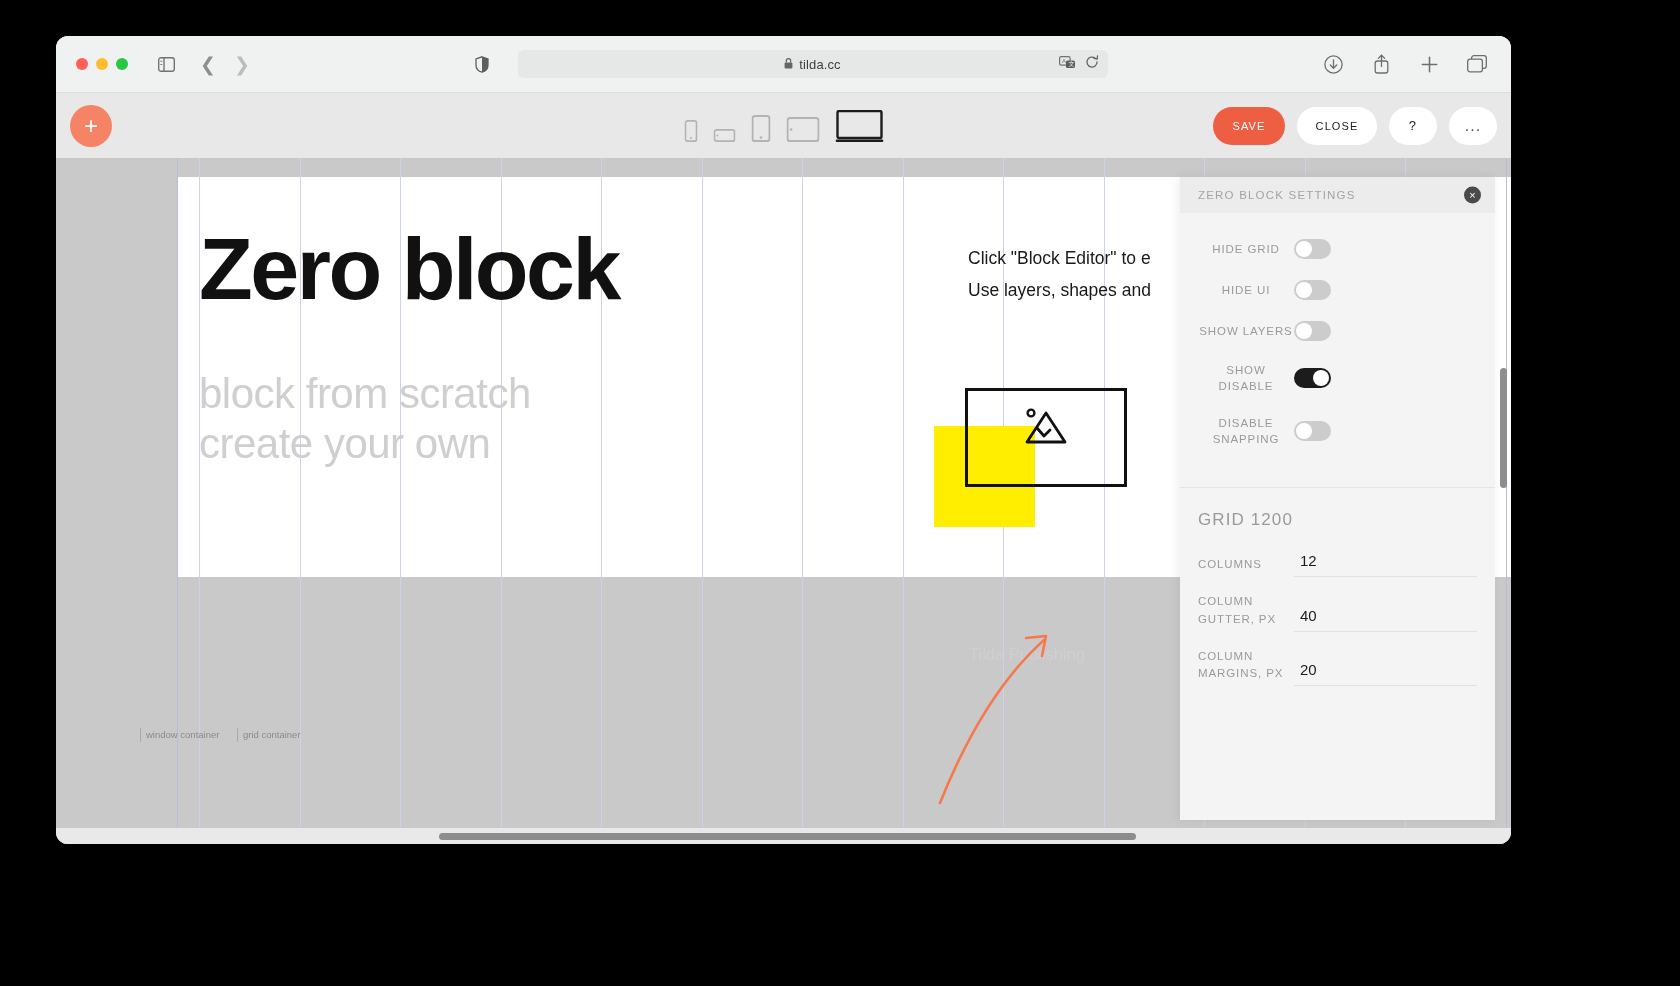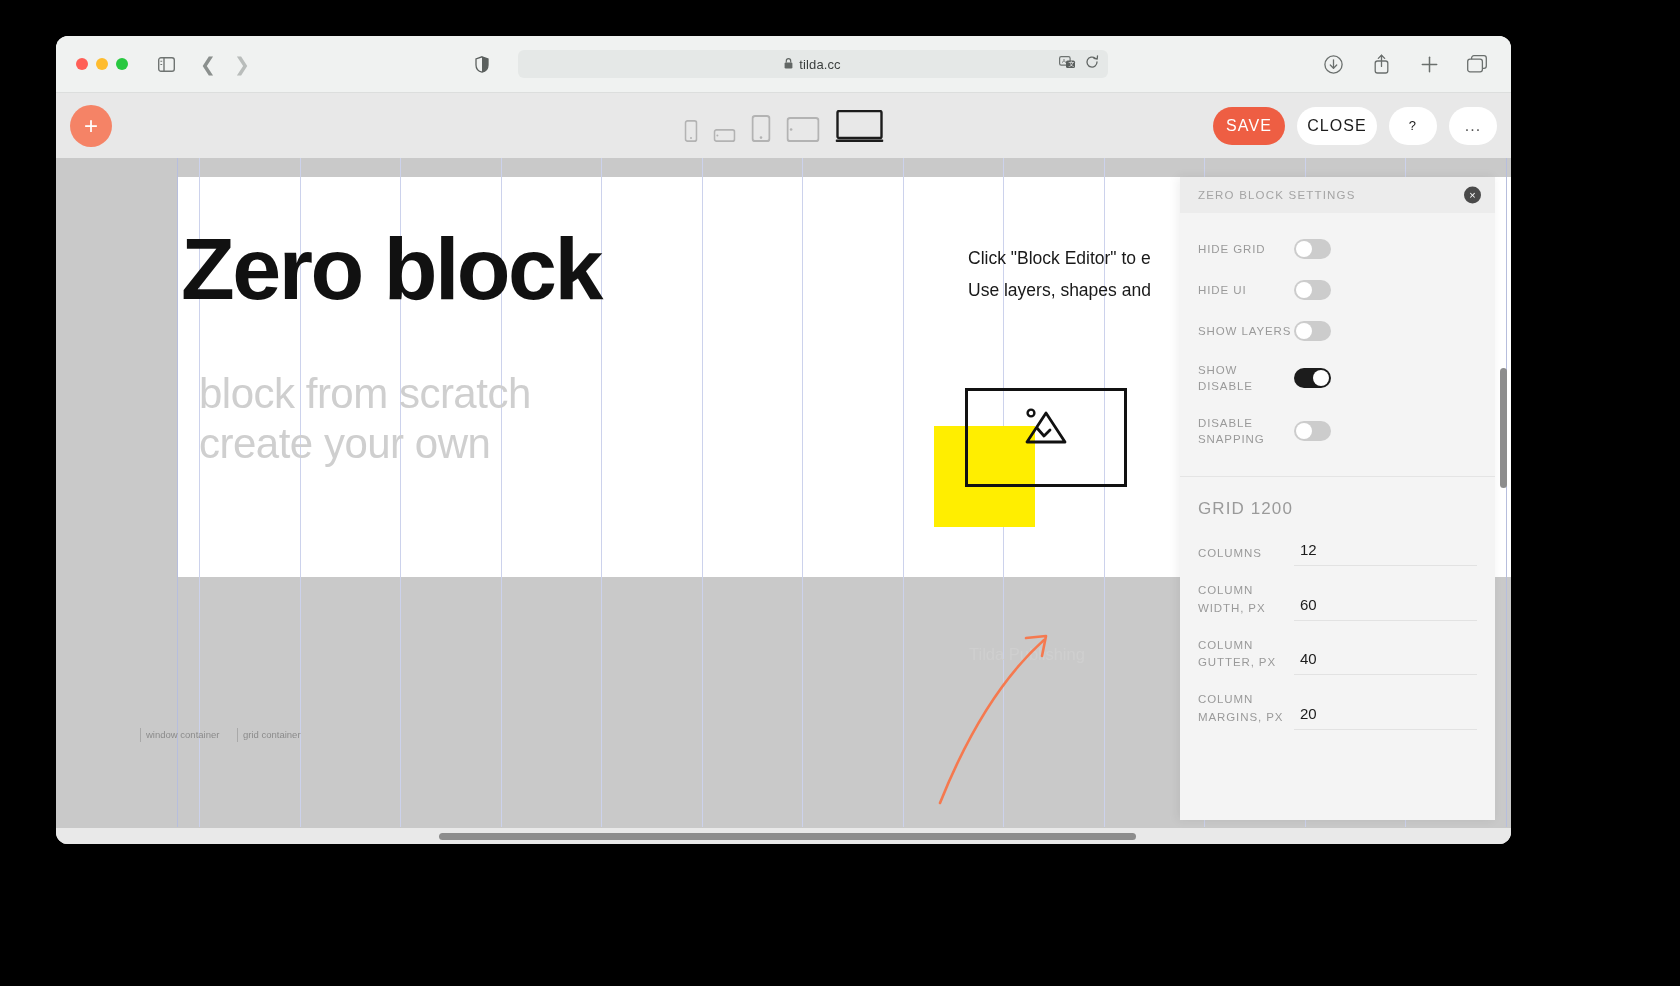--- a/index.html
+++ b/index.html
@@ -96,21 +96,21 @@
 
   .right-btns {
     position: absolute; right: 14px; top: 50%;
     transform: translateY(-50%);
     display: flex; align-items: center; gap: 12px;
   }
   .pill {
     height: 38px;
     border-radius: 19px;
     display: flex; align-items: center; justify-content: center;
-    font-size: 16px; letter-spacing: 1.1px;
+    font-size: 11px; letter-spacing: 1.1px;
     cursor: pointer;
     background: #fff; color: #1c1c1c;
   }
   .pill.save { background: #ee5e43; color: #fff; width: 72px; }
   .pill.close { width: 80px; }
   .pill.help { width: 48px; font-size: 13px; }
   .pill.more { width: 48px; font-size: 16px; letter-spacing: 1px; color: #555; }
 
   
   .canvas {
@@ -130,21 +130,21 @@
     pointer-events: none;
   }
   .gl {
     position: absolute; top: -19px; bottom: -250px;
     width: 1px; background: #ccd2ec;
   }
   .gl.outer { background: #b7bedd; }
 
   .h1 {
     position: absolute;
-    left: 4px; top: 48px;
+    left: 22px; top: 48px;
     font-size: 88px; font-weight: 700;
     letter-spacing: -2.5px;
     color: #111;
     line-height: 1;
   }
   .sub {
     position: absolute;
     left: 22px; top: 192px;
     font-size: 42px; font-weight: 400;
     color: #cfcfcf;
@@ -254,27 +254,28 @@
     display: flex; align-items: center; justify-content: center;
     font-size: 13px;
     cursor: pointer;
     letter-spacing: .1px;
   }
   .toggles { padding: 26px 18px 20px 18px; }
   .trow {
     display: flex; align-items: center;
     margin-bottom: 21px;
   }
-  .trow:last-child { margin-bottom: 9px; }
+  .trow:last-child { margin-bottom: 20px; }
   .tlabel {
     width: 96px;
     font-size: 11.5px;
     letter-spacing: .9px;
     color: #9a9a9a;
     line-height: 1.4;
+    text-align: center;
   }
   .switch {
     width: 37px; height: 20px;
     border-radius: 10px;
     background: #cccccc;
     position: relative;
     cursor: pointer;
     flex: none;
   }
   .switch .knob {
@@ -569,24 +570,20 @@
         <div class="divider"></div>
 
         <div class="grid-sec">
           <div class="grid-title">GRID 1200</div>
 
           <div class="frow">
             <span class="flabel">COLUMNS</span>
             <span class="fval">12</span>
           </div>
           <div class="frow">
-            <span class="flabel">COLUMN WIDTH, PX</span>
-            <span class="fval">60</span>
-          </div>
-          <div class="frow">
             <span class="flabel">COLUMN GUTTER, PX</span>
             <span class="fval">40</span>
           </div>
           <div class="frow">
             <span class="flabel">COLUMN MARGINS, PX</span>
             <span class="fval">20</span>
           </div>
         </div>
       </div>
     </div>

